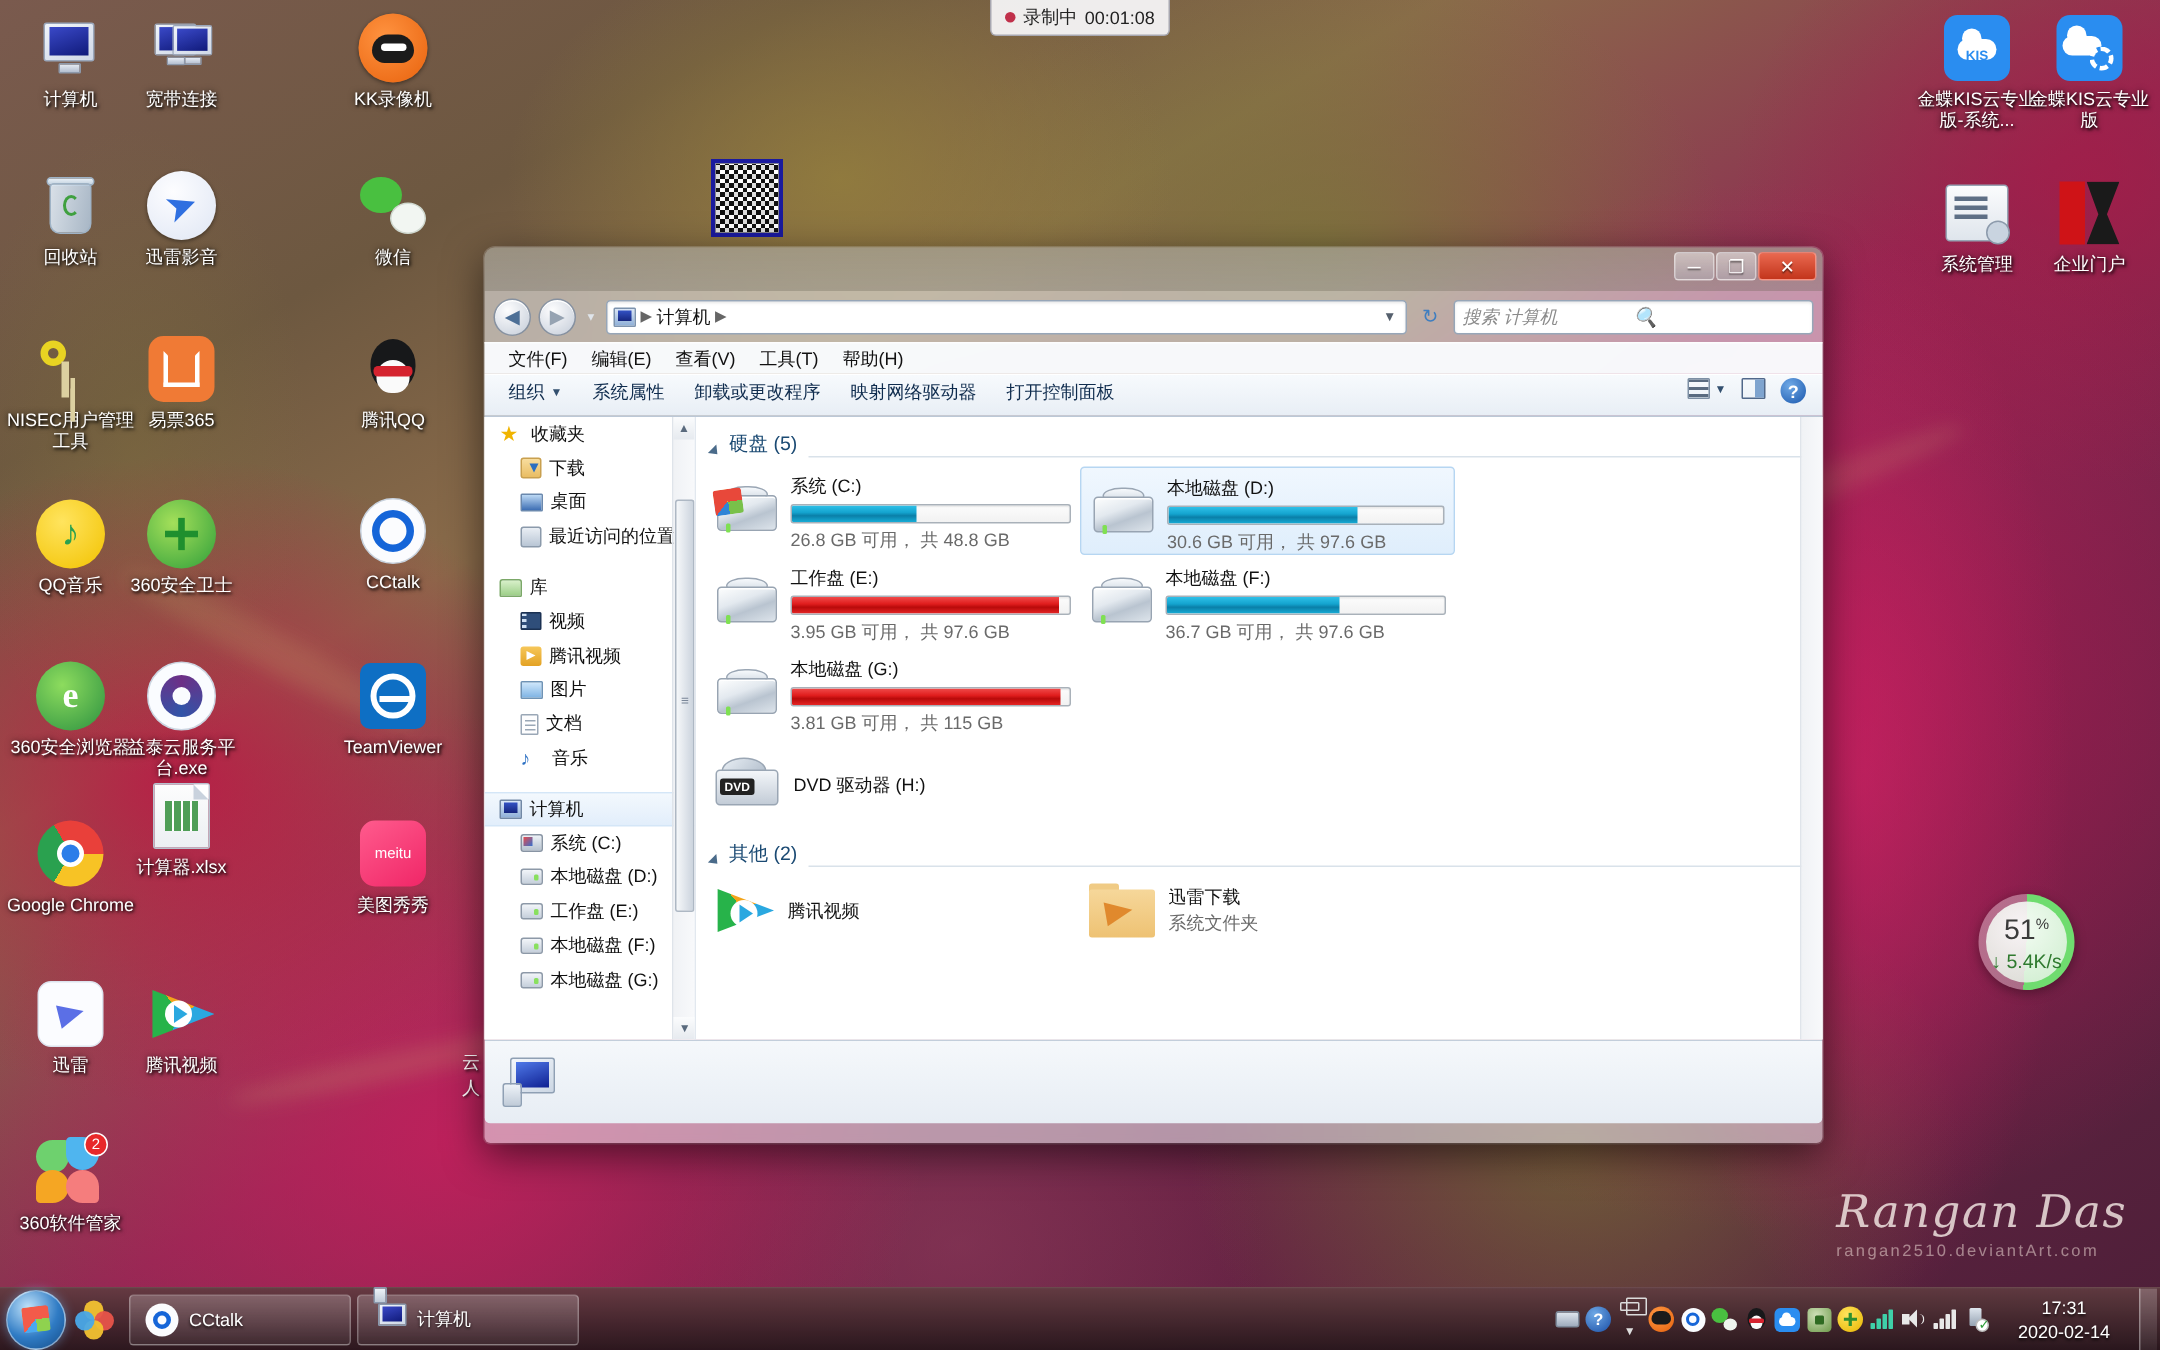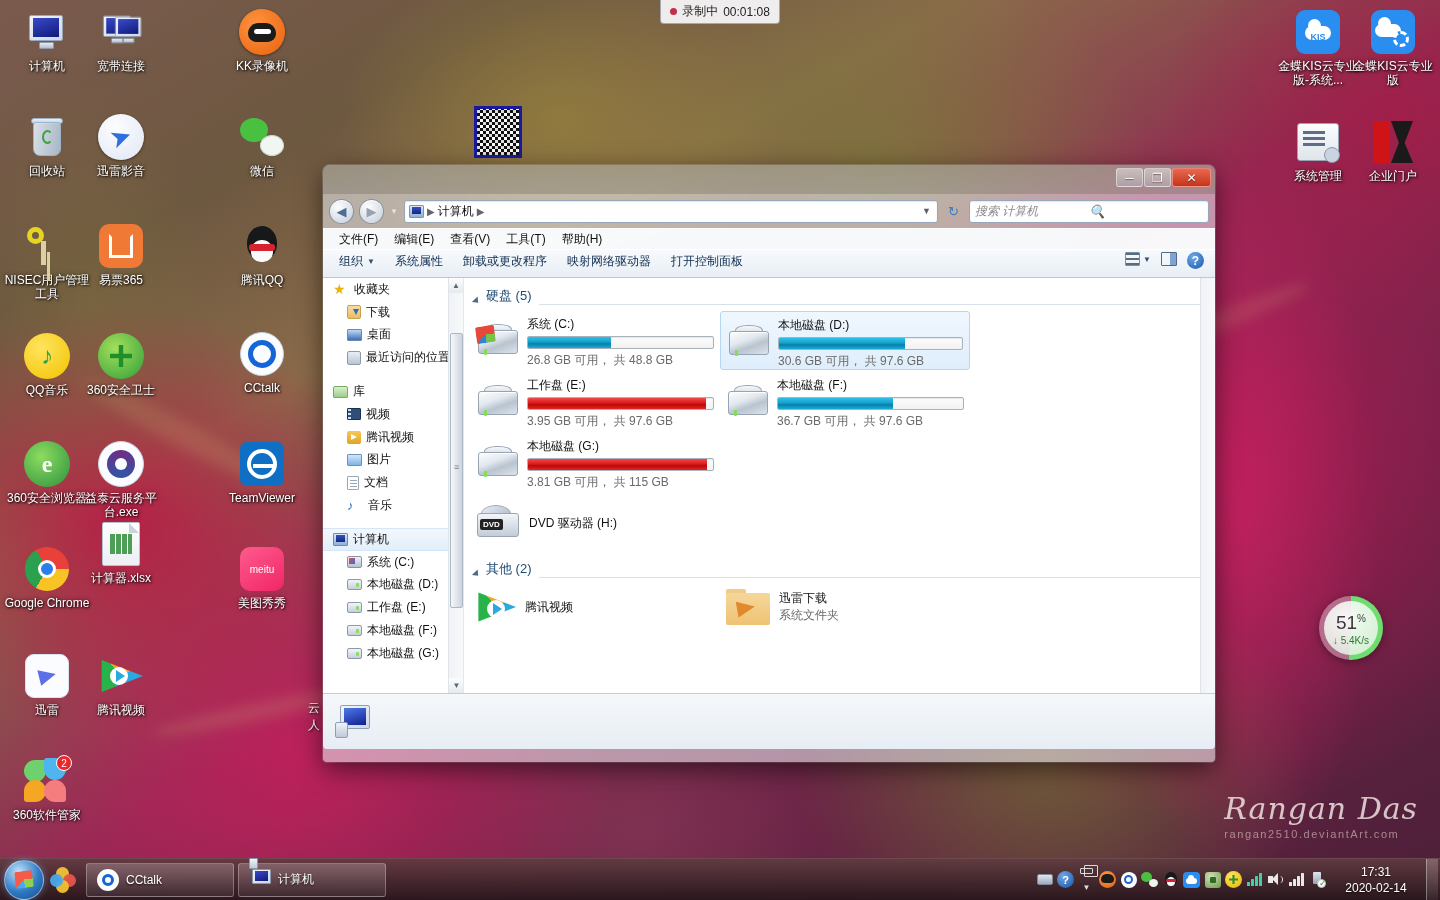--- a/index.html
+++ b/index.html
@@ -506,21 +506,21 @@
     box-shadow:0 2px 8px rgba(0,0,0,.35);
   }
   #speed-widget .inner{
     width:54px;height:54px;border-radius:50%;
     background:radial-gradient(circle at 42% 32%,rgba(255,255,255,.92),rgba(225,240,225,.82));
     display:flex;flex-direction:column;align-items:center;justify-content:center;
     color:#3b3b3b;
   }
   #speed-widget .pct{font-size:19px;line-height:18px}
   #speed-widget .pct sup{font-size:10px}
-  #speed-widget .kbs{font-size:10px;color:#2f7a2f;margin-top:2px;white-space:nowrap}
+  #speed-widget .kbs{font-size:13px;color:#2f7a2f;margin-top:2px;white-space:nowrap}
 
   
   #watermark{ position:absolute;right:22px;bottom:60px;text-align:left;z-index:6; }
   #watermark .sig{
     font-family:"DejaVu Serif",serif;font-style:italic;font-size:30px;
     color:rgba(248,238,232,.80);letter-spacing:1px;
   }
   #watermark .url{
     font-size:11px;color:rgba(235,215,210,.55);letter-spacing:1.6px;margin-top:2px;
   }

